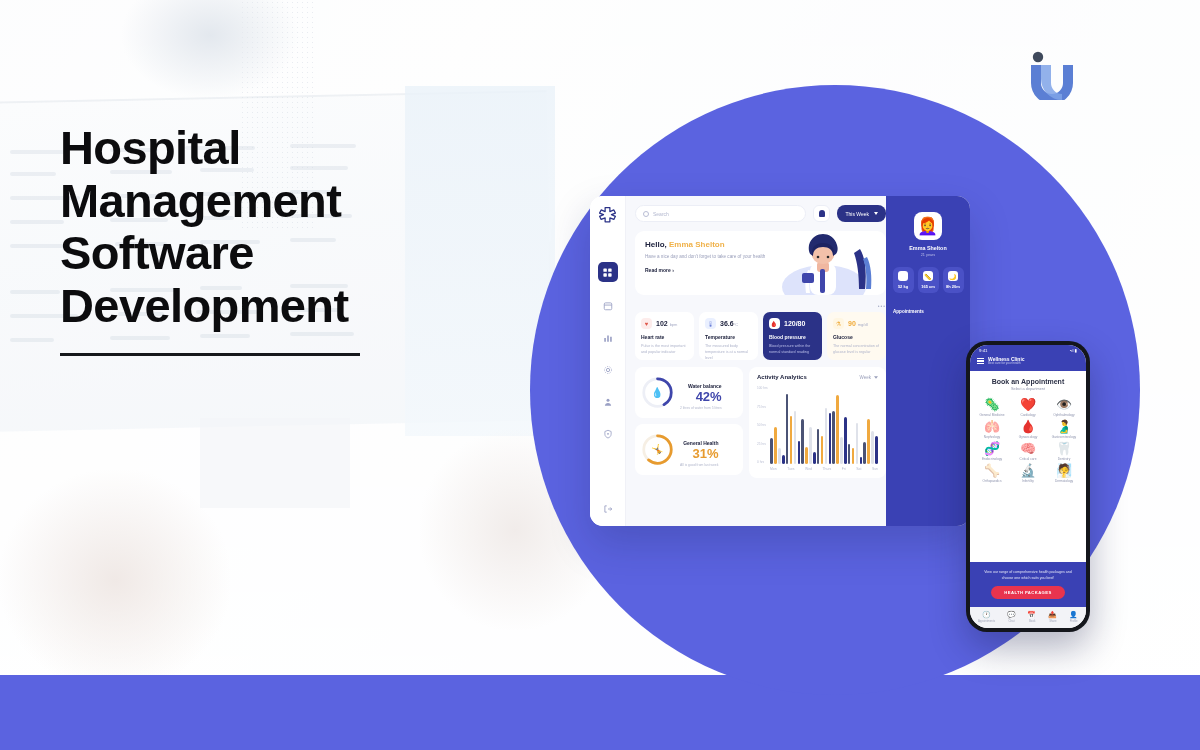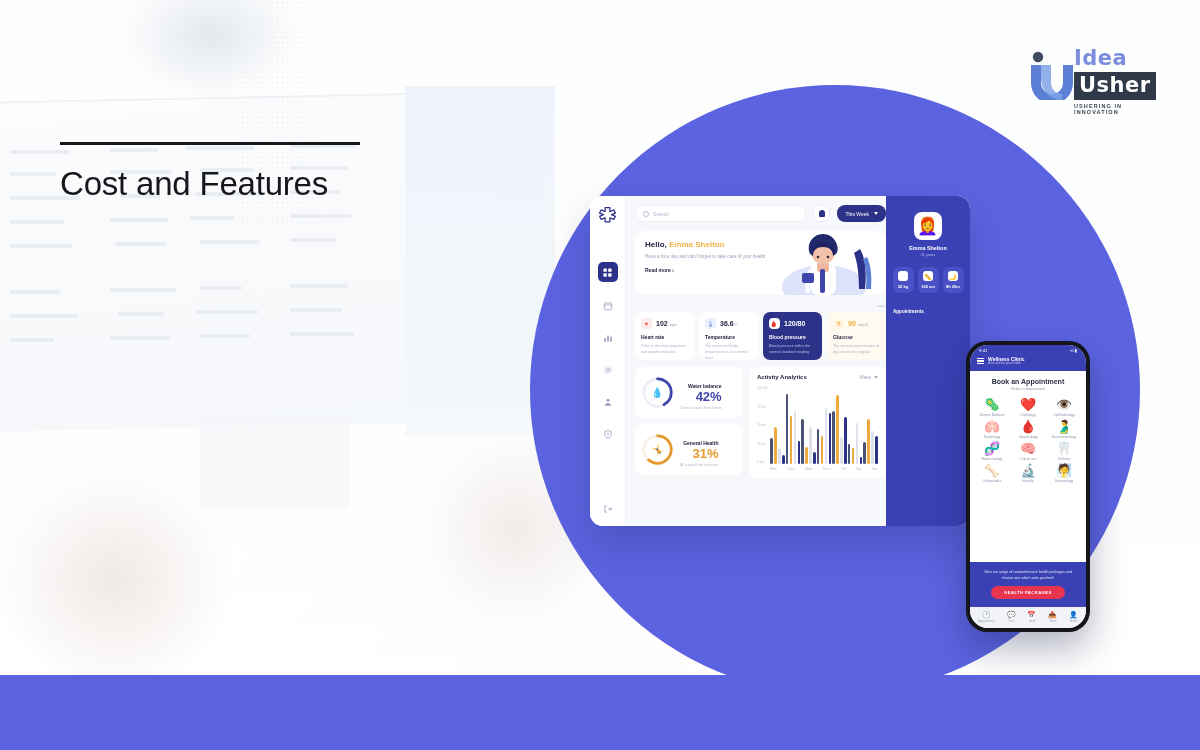--- a/index.html
+++ b/index.html
@@ -342,30 +342,30 @@
 </div>
 
 <div class="bottom-bar"></div>
 
 <div class="logo">
   <svg class="logo-u" viewBox="0 0 52 50">
     <circle cx="12" cy="7" r="5.2" fill="#3f4a5c"></circle>
     <path d="M5 15 h10 v18 a11 11 0 0 0 22 0 V15 h10 v18 a21 21 0 0 1 -42 0 Z" fill="#5b7fd4"></path>
     <path d="M15 15 h10 v18 a11 11 0 0 0 11 11 v6 a21 21 0 0 1 -21 -21 Z" fill="#7fa3e8" opacity=".85"></path>
   </svg>
-  <div class="logo-text">
-    <div class="logo-idea">Idea</div>
-    <div class="logo-usher">Usher</div>
-    <div class="logo-tag">USHERING IN INNOVATION</div>
-  </div>
 </div>
 
 <div class="headline">
+  <h1>
+    <span>Hospital</span><br>
+    <span>Management</span><br>
+    <span>Software</span><br>
+    <span>Development</span>
+  </h1>
   <div class="rule"></div>
-  <div class="subhead">Cost and Features</div>
 </div>
 
 <div class="circle"></div>
 
 <div class="laptop">
 
   <div class="dash-side">
     <svg class="cross" viewBox="0 0 24 24">
       <path d="M9 2h6v5l5-2 2 4-5 2 5 2-2 4-5-2v5H9v-5l-5 2-2-4 5-2-5-2 2-4 5 2Z" fill="none" stroke="#2b3287" stroke-width="1.6" stroke-linejoin="round"></path>
     </svg>

